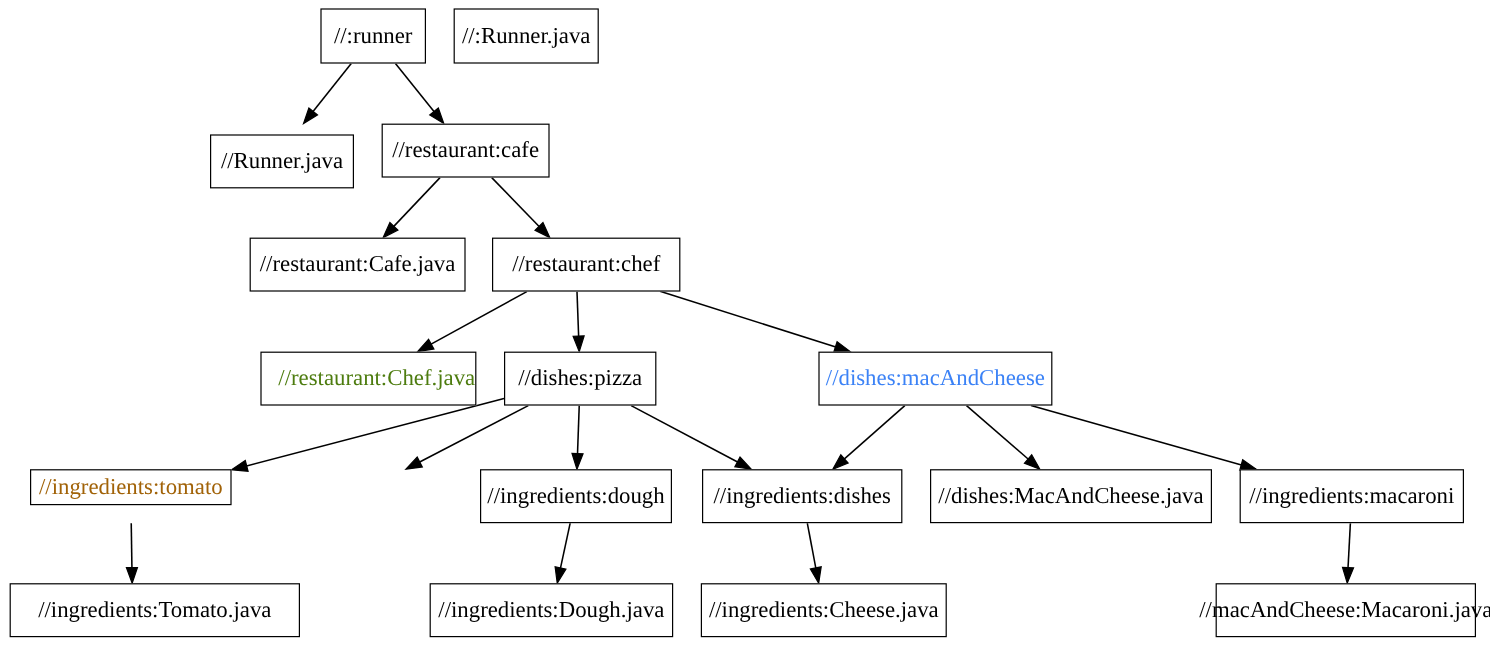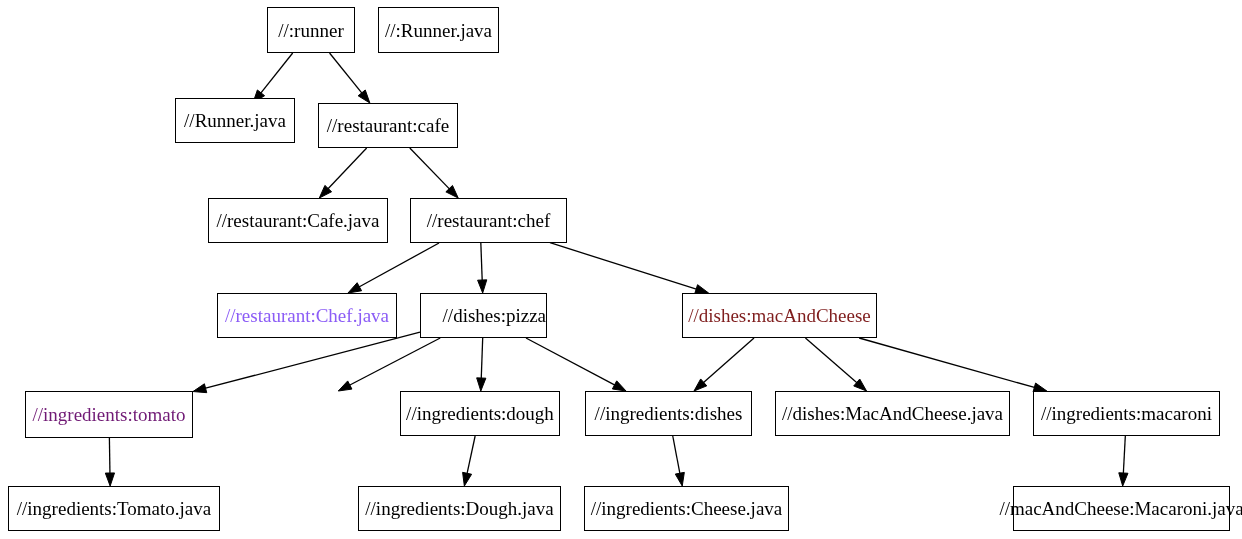--- a/index.html
+++ b/index.html
@@ -134,57 +134,57 @@
         <polygon class="edge-arrow" points="1122.6842105263158,486 1118.773833341982,472.77619758631266 1127.9611173718413,473.2597388510421" fill="#000000"></polygon>
       </g>
     </svg>
   <div id="node-layer">
       <div class="node" style="left: 267px; top: 7px; width: 88px; height: 46px; background: rgb(255, 255, 255); border-color: rgb(0, 0, 0); color: rgb(0, 0, 0);">
         <span>//:runner</span>
       </div>
       <div class="node" style="left: 378px; top: 7px; width: 121px; height: 46px; background: rgb(255, 255, 255); border-color: rgb(0, 0, 0); color: rgb(0, 0, 0);">
         <span>//:Runner.java</span>
       </div>
-      <div class="node" style="left: 175px; top: 98px; width: 120px; height: 45px; background: rgb(255, 255, 255); border-color: rgb(0, 0, 0); color: rgb(0, 0, 0);">
+      <div class="node" style="left: 175px; top: 112px; width: 120px; height: 45px; background: rgb(255, 255, 255); border-color: rgb(0, 0, 0); color: rgb(0, 0, 0);">
         <span>//Runner.java</span>
       </div>
       <div class="node" style="left: 318px; top: 103px; width: 140px; height: 45px; background: rgb(255, 255, 255); border-color: rgb(0, 0, 0); color: rgb(0, 0, 0);">
         <span>//restaurant:cafe</span>
       </div>
       <div class="node" style="left: 208px; top: 198px; width: 180px; height: 45px; background: rgb(255, 255, 255); border-color: rgb(0, 0, 0); color: rgb(0, 0, 0);">
         <span>//restaurant:Cafe.java</span>
       </div>
       <div class="node" style="left: 410px; top: 198px; width: 157px; height: 45px; background: rgb(255, 255, 255); border-color: rgb(0, 0, 0); color: rgb(0, 0, 0);">
         <span>//restaurant:chef</span>
       </div>
-      <div class="node" style="left: 217px; top: 293px; width: 180px; height: 45px; background: rgb(255, 255, 255); border-color: rgb(0, 0, 0); color: #8b5cf6;">
+      <div class="node" style="left: 217px; top: 293px; width: 180px; height: 45px; background: rgb(255, 255, 255); border-color: rgb(0, 0, 0); color: #4d7c0f; justify-content: flex-end;">
         <span>//restaurant:Chef.java</span>
       </div>
-      <div class="node" style="left: 420px; top: 293px; width: 127px; height: 45px; background: rgb(255, 255, 255); border-color: rgb(0, 0, 0); color: rgb(0, 0, 0); justify-content: flex-end;">
+      <div class="node" style="left: 420px; top: 293px; width: 127px; height: 45px; background: rgb(255, 255, 255); border-color: rgb(0, 0, 0); color: rgb(0, 0, 0);">
         <span>//dishes:pizza</span>
       </div>
-      <div class="node" style="left: 682px; top: 293px; width: 195px; height: 45px; background: rgb(255, 255, 255); border-color: rgb(0, 0, 0); color: #7f1d1d;">
+      <div class="node" style="left: 682px; top: 293px; width: 195px; height: 45px; background: rgb(255, 255, 255); border-color: rgb(0, 0, 0); color: #3b82f6;">
         <span>//dishes:macAndCheese</span>
       </div>
-      <div class="node" style="left: 25px; top: 391px; width: 168px; height: 47px; background: rgb(255, 255, 255); border-color: rgb(0, 0, 0); color: #701a75;">
+      <div class="node" style="left: 25px; top: 391px; width: 168px; height: 30px; background: rgb(255, 255, 255); border-color: rgb(0, 0, 0); color: #a16207;">
         <span>//ingredients:tomato</span>
       </div>
       <div class="node" style="left: 400px; top: 391px; width: 160px; height: 45px; background: rgb(255, 255, 255); border-color: rgb(0, 0, 0); color: rgb(0, 0, 0);">
         <span>//ingredients:dough</span>
       </div>
       <div class="node" style="left: 585px; top: 391px; width: 167px; height: 45px; background: rgb(255, 255, 255); border-color: rgb(0, 0, 0); color: rgb(0, 0, 0);">
         <span>//ingredients:dishes</span>
       </div>
       <div class="node" style="left: 775px; top: 391px; width: 235px; height: 45px; background: rgb(255, 255, 255); border-color: rgb(0, 0, 0); color: rgb(0, 0, 0);">
         <span>//dishes:MacAndCheese.java</span>
       </div>
       <div class="node" style="left: 1033px; top: 391px; width: 187px; height: 45px; background: rgb(255, 255, 255); border-color: rgb(0, 0, 0); color: rgb(0, 0, 0);">
         <span>//ingredients:macaroni</span>
       </div>
-      <div class="node" style="left: 8px; top: 486px; width: 212px; height: 45px; background: rgb(255, 255, 255); border-color: rgb(0, 0, 0); color: rgb(0, 0, 0);">
+      <div class="node" style="left: 8px; top: 486px; width: 242px; height: 45px; background: rgb(255, 255, 255); border-color: rgb(0, 0, 0); color: rgb(0, 0, 0);">
         <span>//ingredients:Tomato.java</span>
       </div>
       <div class="node" style="left: 358px; top: 486px; width: 203px; height: 45px; background: rgb(255, 255, 255); border-color: rgb(0, 0, 0); color: rgb(0, 0, 0);">
         <span>//ingredients:Dough.java</span>
       </div>
       <div class="node" style="left: 584px; top: 486px; width: 205px; height: 45px; background: rgb(255, 255, 255); border-color: rgb(0, 0, 0); color: rgb(0, 0, 0);">
         <span>//ingredients:Cheese.java</span>
       </div>
       <div class="node" style="left: 1013px; top: 486px; width: 217px; height: 45px; background: rgb(255, 255, 255); border-color: rgb(0, 0, 0); color: rgb(0, 0, 0);">
         <span>//macAndCheese:Macaroni.java</span>

